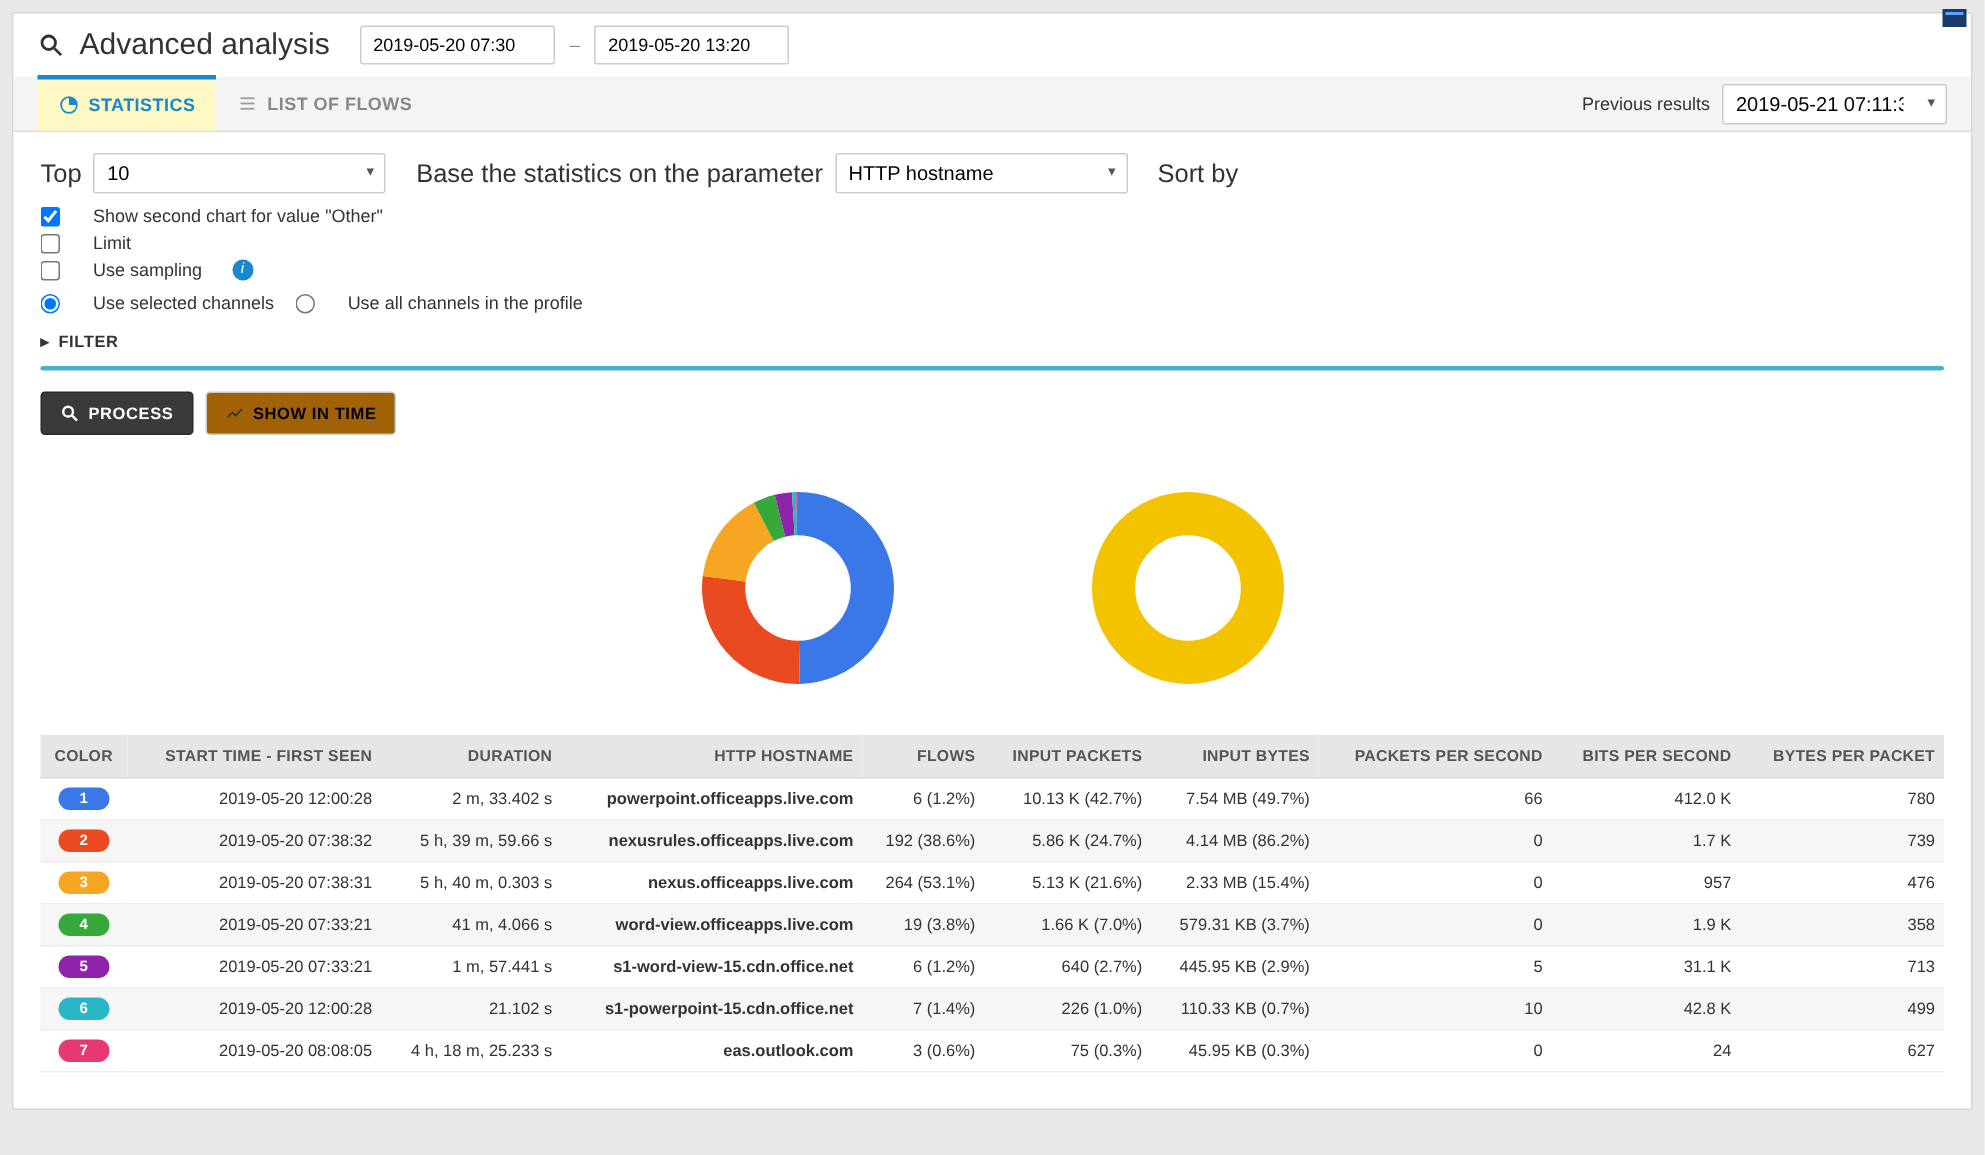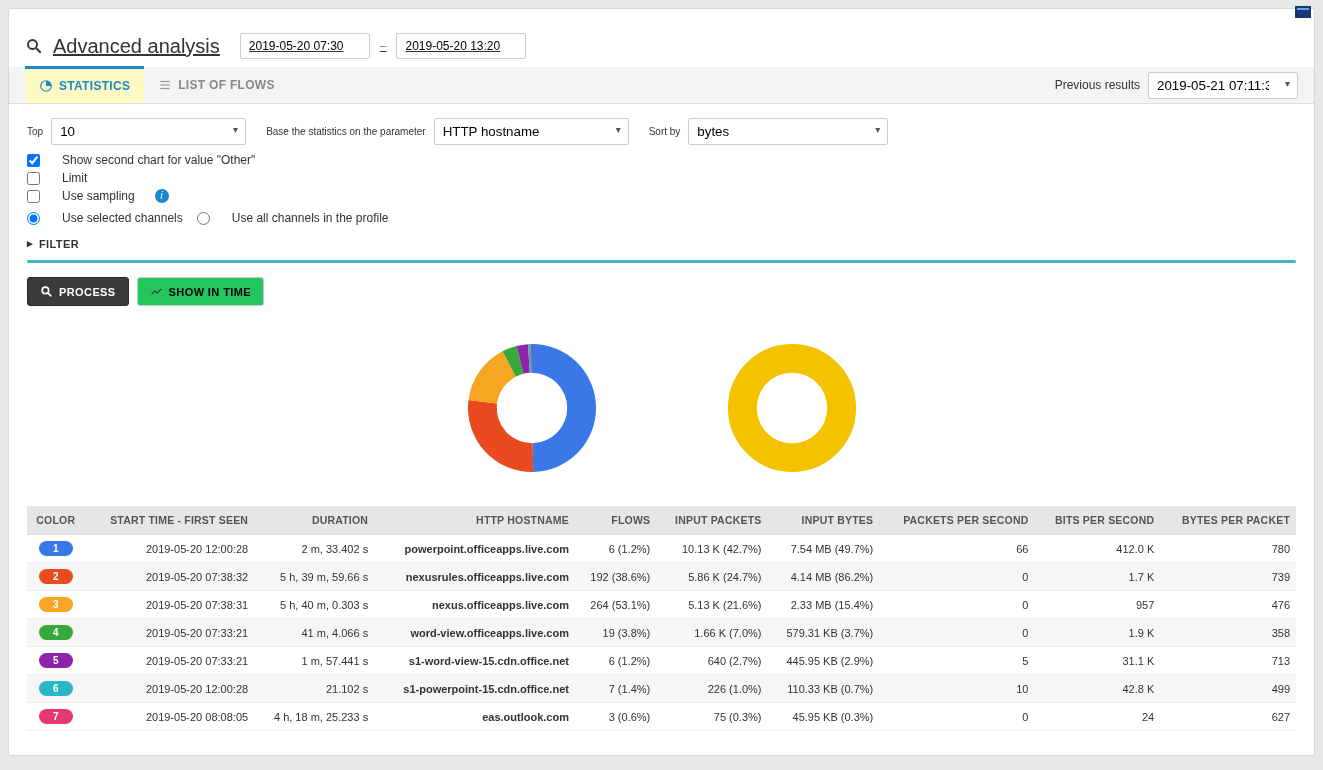--- a/index.html
+++ b/index.html
@@ -1,53 +1,53 @@
 <!DOCTYPE html>
 <html><head>
 <meta charset="utf-8">
 <style>
 * { box-sizing: border-box; margin: 0; padding: 0; }
 body { font-family: -apple-system, BlinkMacSystemFont, "Segoe UI", Arial, sans-serif; font-size: 12px; background: #e8e8e8; color: #333; }
 .page { width: 1323px; min-height: 770px; background: #e8e8e8; padding: 8px; position: relative; }
 .card { background: #fff; border: 1px solid #d8d8d8; border-radius: 2px; padding: 0; }
 
 
-.header { display: flex; align-items: center; padding: 24px 16px 8px 16px; gap: 10px; text-decoration: underline; }
+.header { display: flex; align-items: center; padding: 8px 16px 8px 16px; gap: 10px; }
 .search-icon { width: 18px; height: 18px; }
 .title { font-size: 20px; font-weight: 500; color: #333; margin-right: 10px;}
 .dt-input { border: 1px solid #ccc; background: #fff; padding: 5px 8px; font-size: 12px; width: 130px; border-radius:2px; }
 .dash { color: #888; }
 
 
 .tabs-row { display: flex; align-items: center; border-bottom: 1px solid #ddd; background:#f4f4f4; padding: 0 16px; position: relative; }
 .tab { display: inline-flex; align-items: center; gap: 6px; padding: 10px 14px; font-size: 12px; font-weight: 600; color: #888; cursor: pointer; letter-spacing: .3px; }
 .tab.active { color: #1a88cf; border-top: 3px solid #1a88cf; margin-top:-1px; background:#fef9c3;}
 .tab .mini{width:14px;height:14px;}
 .prev-results { margin-left: auto; display: flex; align-items: center; gap: 8px; font-size:12px;}
 .prev-select { border:1px solid #ccc; padding:5px 28px 5px 8px; background:#fff; width:150px; border-radius:2px; appearance:none; position:relative;}
 .sel-wrap{position:relative;display:inline-block;}
 .sel-wrap::after{content:"▾";position:absolute;right:8px;top:6px;color:#555;font-size:10px;pointer-events:none;}
 
 
 .controls { padding: 14px 18px 0 18px; }
 .ctrl-row { display: flex; align-items: center; gap: 8px; margin-bottom: 8px; flex-wrap:wrap;}
-.ctrl-row label{font-size:10px;}
+.ctrl-row label{font-size:17px;}
 .select { border:1px solid #ccc; padding:5px 8px; background:#fff; border-radius:2px; min-width:50px; appearance:none;}
 .select.wide{min-width:170px;}
 .select.wider{min-width:200px;}
 .check-row{display:flex;align-items:center;gap:20px;margin:4px 0;}
 .check-row input{margin-right:2px;}
 .info-dot{display:inline-block;width:14px;height:14px;border-radius:50%;background:#1a88cf;color:#fff;font-size:10px;line-height:14px;text-align:center;font-style:italic;}
 .radio-row{display:flex;gap:14px;align-items:center;margin:4px 0 8px 0;}
 .filter-toggle{display:flex;gap:6px;align-items:center;font-weight:700;font-size:11px;letter-spacing:.4px;margin:8px 0 10px 0;cursor:pointer;}
 .hr-accent{height:3px;background:#43b3c9;margin:0 0 14px 0;border-radius:2px;}
 
 
 .actions{display:flex;padding:0 18px 8px 18px;align-items:flex-start;}
-.btn{display:inline-flex;align-items:center;gap:6px;padding:7px 12px;border-radius:3px;font-size:11px;font-weight:600;cursor:pointer;border:1px solid #ccc;background:#22c55e;letter-spacing:.4px;}
+.btn{display:inline-flex;align-items:center;gap:6px;padding:7px 12px;border-radius:3px;font-size:11px;font-weight:600;cursor:pointer;border:1px solid #ccc;background:#a16207;letter-spacing:.4px;}
 .btn.primary{background:#3a3a3a;color:#fff;border-color:#2a2a2a;}
 .btn .icon{width:13px;height:13px;}
 .meta{margin-left:auto;text-align:left;font-size:11px;color:#555;line-height:1.5;}
 
 
 .charts{display:flex;justify-content:center;gap:80px;padding:14px 0 18px 0;}
 .donut{width:180px;height:160px;}
 
 
 table{width:calc(100% - 36px);margin:0 18px;border-collapse:collapse;font-size:11px;}
@@ -104,21 +104,20 @@
       </div>
     </div>
 
     <div class="controls">
       <div class="ctrl-row">
         <label>Top</label>
         <span class="sel-wrap"><input class="select" value="10" style=""></span>
         <label style="margin-left:12px">Base the statistics on the parameter</label>
         <span class="sel-wrap"><input class="select wide" value="HTTP hostname" style=""></span>
         <label style="margin-left:12px">Sort by</label>
-        <span class="sel-wrap"><input class="select wider" value="bytes" style=""></span>
       </div>
       <div class="check-row">
           <input type="checkbox" checked="" style="">
           <label>Show second chart for value "Other"</label>
         </div>
       <div class="check-row">
           <input type="checkbox" style="">
           <label>Limit</label>
         </div>
       <div class="check-row">

